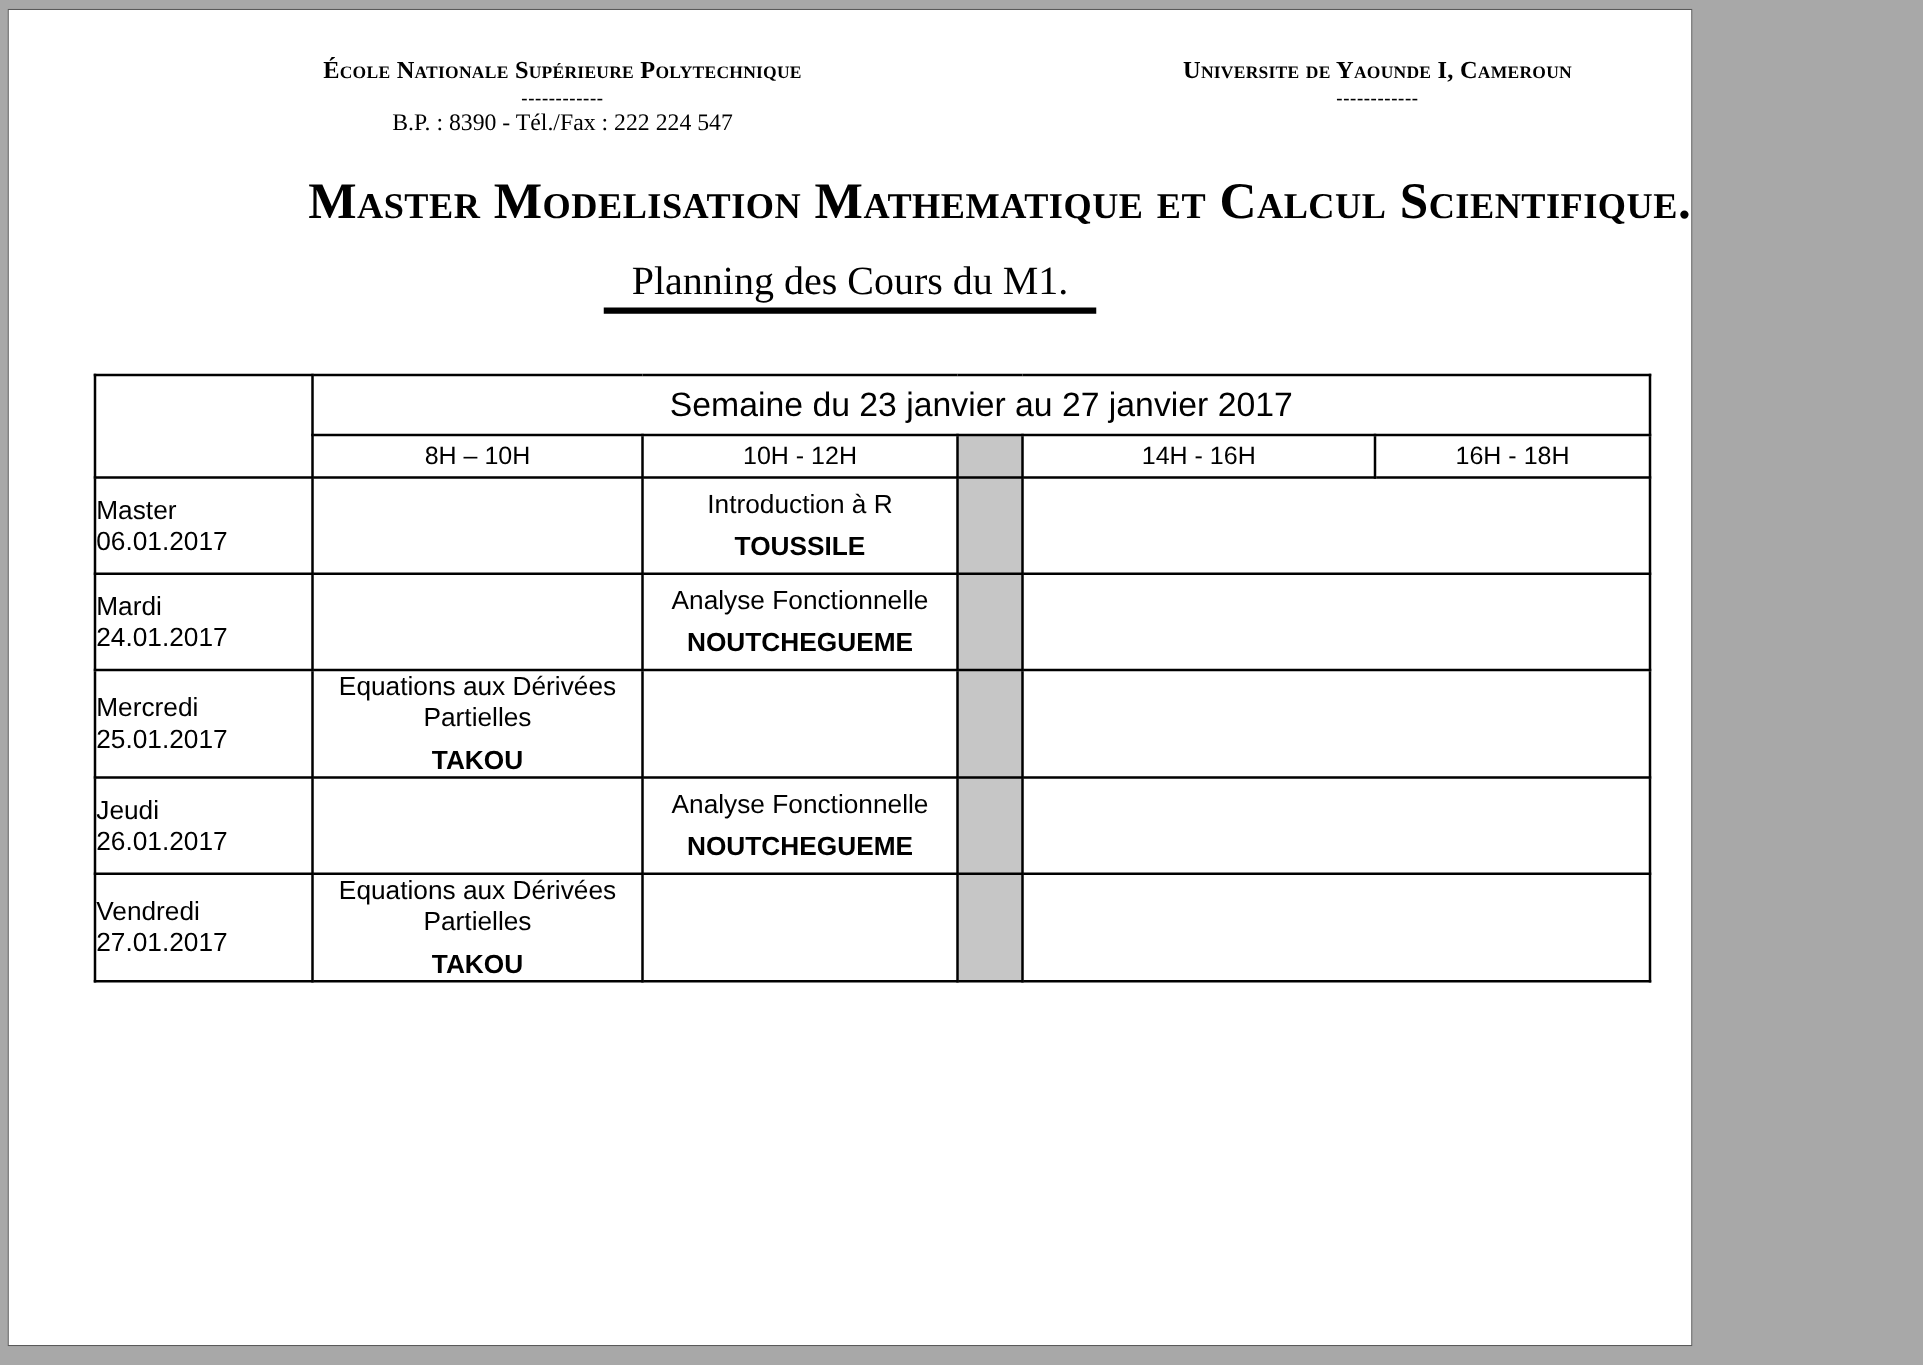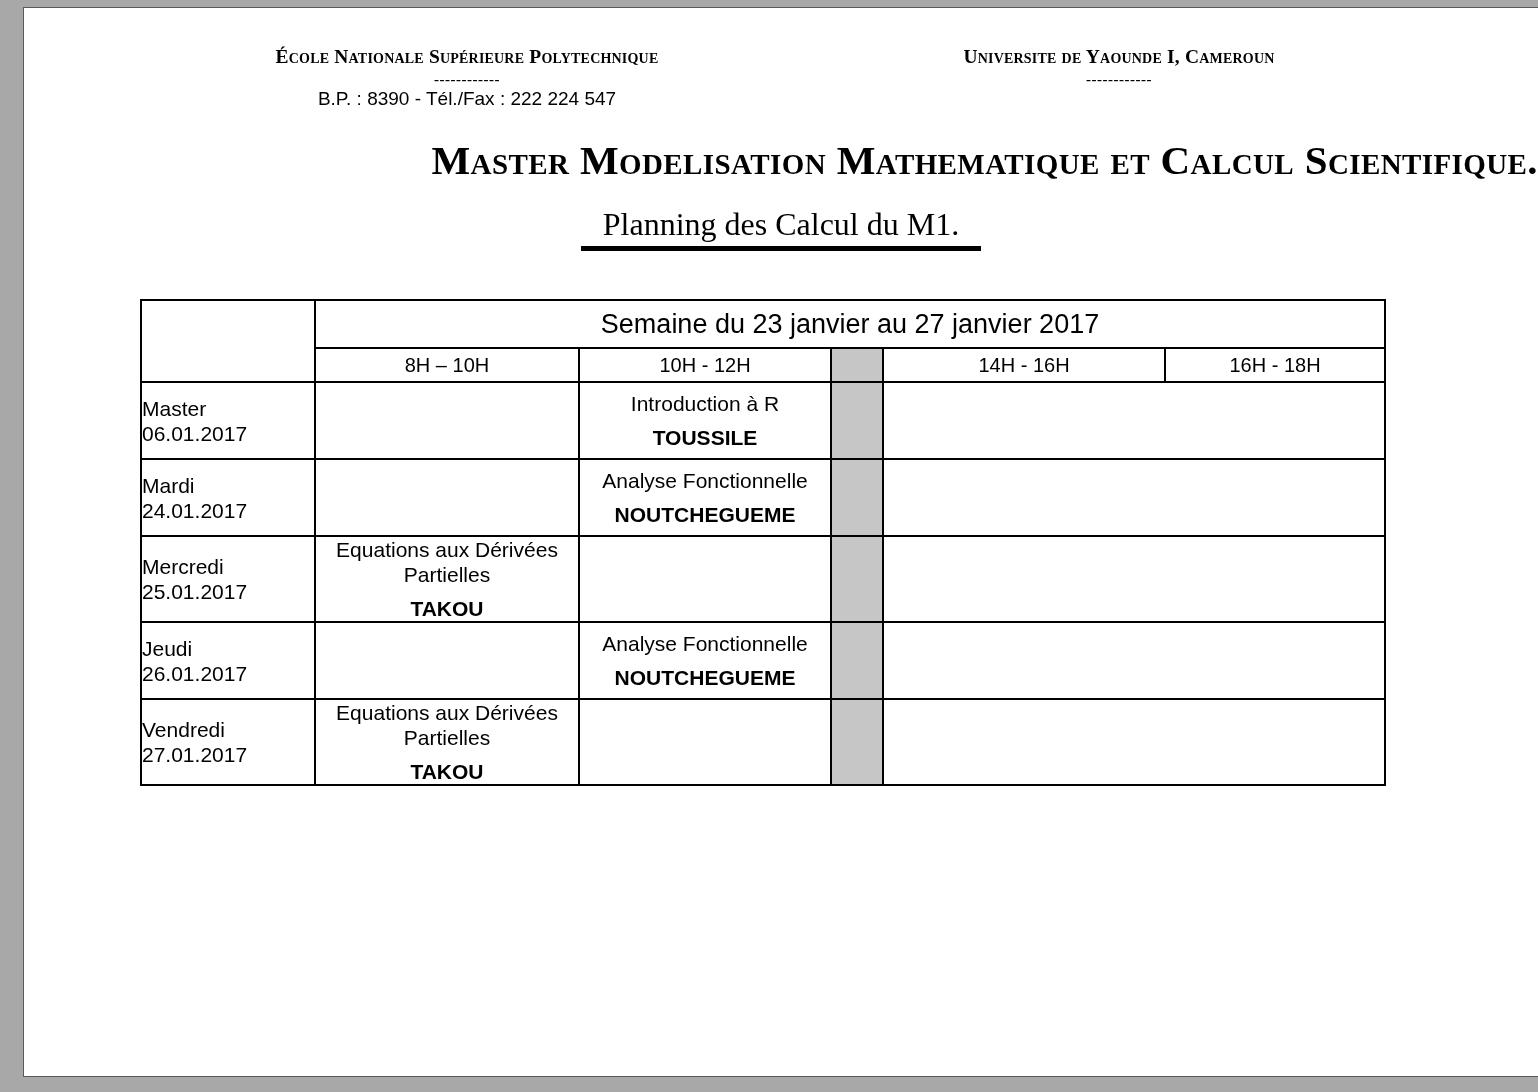--- a/index.html
+++ b/index.html
@@ -10,23 +10,23 @@
   body {
     width: 1538px;
     height: 1092px;
     background: #a8a8a8;
     font-family: "Liberation Serif", "DejaVu Serif", serif;
     overflow: hidden;
   }
 
   .page {
     position: absolute;
-    left: 23px;
+    left: 6px;
     top: 7px;
-    width: 1516px;
+    width: 1348px;
     height: 1070px;
     background: #ffffff;
     border: 1px solid #5a5a5a;
     box-sizing: border-box;
     overflow: hidden;
   }
 
   
   .letterhead {
     position: relative;
@@ -51,21 +51,21 @@
   .dashline {
     font-family: "Liberation Serif", "DejaVu Serif", serif;
     font-size: 15px;
     font-weight: bold;
     letter-spacing: 0.5px;
     line-height: 17px;
     margin-top: 3px;
     color: #000;
   }
   .addr {
-    font-family: Liberation Sans, sans-serif;
+    font-family: Liberation Serif, serif;
     font-size: 19px;
     line-height: 21px;
     color: #000;
     white-space: nowrap;
   }
 
   
   .main-title {
     margin-top: 38px;
     text-align: right;
@@ -85,21 +85,21 @@
     font-family: "Liberation Serif", "DejaVu Serif", serif;
     font-size: 32px;
     color: #000;
     padding: 0 22px 3px 22px;
     border-bottom: 5px solid #000;
   }
 
   
   .table-wrap {
     margin-top: 48px;
-    padding-left: 116px;
+    padding-left: 68px;
   }
   table.planning {
     border-collapse: collapse;
     table-layout: fixed;
     width: 1244px;
     font-family: "Liberation Sans", "DejaVu Sans", sans-serif;
   }
   table.planning td,
   table.planning th {
     border: 2px solid #000;
@@ -186,21 +186,21 @@
     <div class="lh-block lh-right">
       <div class="inst-name">Universite de Yaounde I, Cameroun</div>
       <div class="dashline">------------</div>
     </div>
 
   </div>
 
   <div class="main-title">Master Modelisation Mathematique et Calcul Scientifique.</div>
 
   <div class="sub-title-wrap">
-    <span class="sub-title">Planning des Calcul du M1.</span>
+    <span class="sub-title">Planning des Cours du M1.</span>
   </div>
 
   <div class="table-wrap">
     <table class="planning">
       <colgroup>
         <col class="c-day">
         <col class="c-slot1">
         <col class="c-slot2">
         <col class="c-gap">
         <col class="c-slot3">

